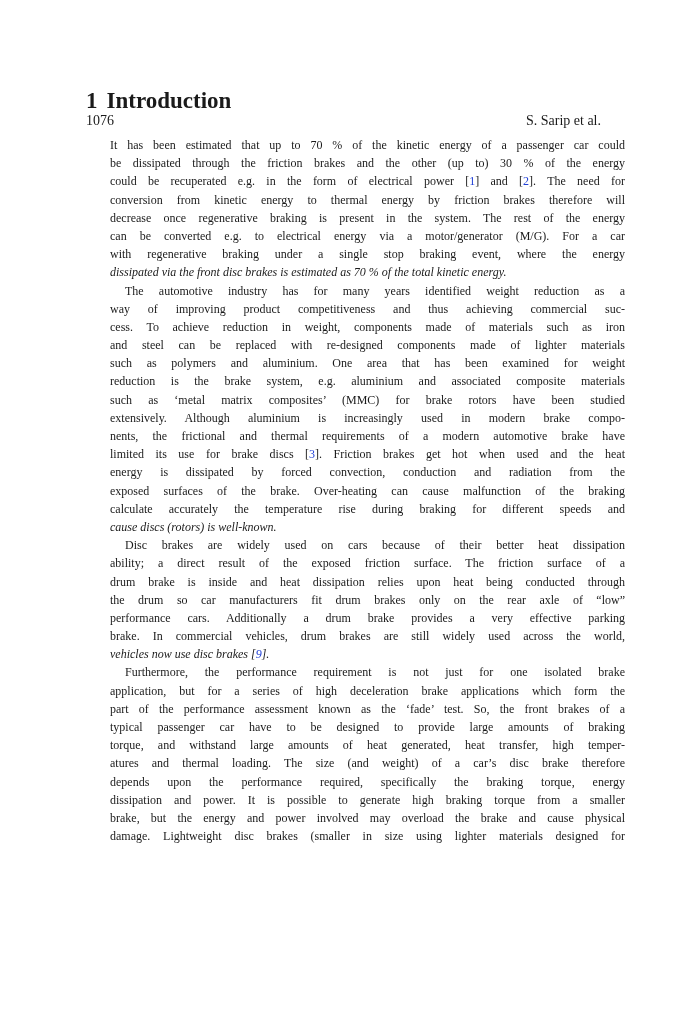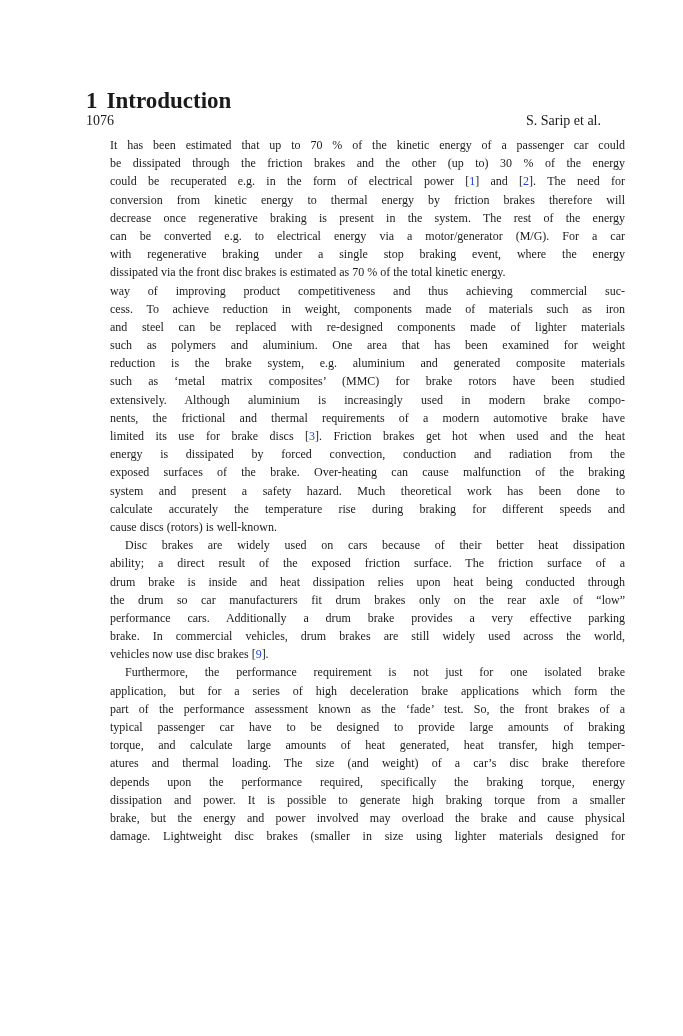--- a/index.html
+++ b/index.html
@@ -9,21 +9,21 @@
     .running-head { position: absolute; top: 69px; left: 0; width: 515px; height: 16px;
                     font-size: 14px; line-height: 16px; margin-top: 44px; }
     .running-head .pg { position: absolute; left: 0; top: 0; }
     .running-head .auth { position: absolute; right: 0; top: 0; }
     .section-title { position: absolute; top: 90px; left: 0; font-size: 23px; font-weight: bold;
                      line-height: 22px; white-space: nowrap; }
     .section-title .num { margin-right: 9px; }
     .body { position: absolute; top: 136px; left: 7px; width: 515px; font-size: 12px; margin-left: 17px; }
     .line { height: 18.2px; line-height: 18.2px; white-space: nowrap; overflow: visible;
             text-align: justify; text-align-last: justify; }
-    .line.last { text-align-last: left; }
+    .line.last { text-align-last: left; font-style: italic; }
     .line.indent { padding-left: 15px; }
     .ref { color: #1f3fd6; }
   </style>
 </head>
 <body>
 
 <div class="page">
   <div class="running-head">
     <span class="pg">1076</span>
     <span class="auth">S. Sarip et al.</span>
@@ -38,50 +38,50 @@
         <div class="line">It has been estimated that up to 70 % of the kinetic energy of a passenger car could</div>
         <div class="line">be dissipated through the friction brakes and the other (up to) 30 % of the energy</div>
         <div class="line">could be recuperated e.g. in the form of electrical power [<span class="ref">1</span>] and [<span class="ref">2</span>]. The need for</div>
         <div class="line">conversion from kinetic energy to thermal energy by friction brakes therefore will</div>
         <div class="line">decrease once regenerative braking is present in the system. The rest of the energy</div>
         <div class="line">can be converted e.g. to electrical energy via a motor/generator (M/G). For a car</div>
         <div class="line">with regenerative braking under a single stop braking event, where the energy</div>
         <div class="line last">dissipated via the front disc brakes is estimated as 70 % of the total kinetic energy.</div>
       </div>
       <div>
+        <div class="line indent">The automotive industry has for many years identified weight reduction as a</div>
         <div class="line">way of improving product competitiveness and thus achieving commercial suc-</div>
         <div class="line">cess. To achieve reduction in weight, components made of materials such as iron</div>
         <div class="line">and steel can be replaced with re-designed components made of lighter materials</div>
         <div class="line">such as polymers and aluminium. One area that has been examined for weight</div>
-        <div class="line">reduction is the brake system, e.g. aluminium and generated composite materials</div>
+        <div class="line">reduction is the brake system, e.g. aluminium and associated composite materials</div>
         <div class="line">such as ‘metal matrix composites’ (MMC) for brake rotors have been studied</div>
         <div class="line">extensively. Although aluminium is increasingly used in modern brake compo-</div>
         <div class="line">nents, the frictional and thermal requirements of a modern automotive brake have</div>
         <div class="line">limited its use for brake discs [<span class="ref">3</span>]. Friction brakes get hot when used and the heat</div>
         <div class="line">energy is dissipated by forced convection, conduction and radiation from the</div>
         <div class="line">exposed surfaces of the brake. Over-heating can cause malfunction of the braking</div>
-        <div class="line">system and present a safety hazard. Much theoretical work has been done to</div>
         <div class="line">calculate accurately the temperature rise during braking for different speeds and</div>
         <div class="line last">cause discs (rotors) is well-known.</div>
       </div>
       <div>
         <div class="line indent">Disc brakes are widely used on cars because of their better heat dissipation</div>
         <div class="line">ability; a direct result of the exposed friction surface. The friction surface of a</div>
         <div class="line">drum brake is inside and heat dissipation relies upon heat being conducted through</div>
         <div class="line">the drum so car manufacturers fit drum brakes only on the rear axle of “low”</div>
         <div class="line">performance cars. Additionally a drum brake provides a very effective parking</div>
         <div class="line">brake. In commercial vehicles, drum brakes are still widely used across the world,</div>
         <div class="line last">vehicles now use disc brakes [<span class="ref">9</span>].</div>
       </div>
       <div>
         <div class="line indent">Furthermore, the performance requirement is not just for one isolated brake</div>
         <div class="line">application, but for a series of high deceleration brake applications which form the</div>
         <div class="line">part of the performance assessment known as the ‘fade’ test. So, the front brakes of a</div>
         <div class="line">typical passenger car have to be designed to provide large amounts of braking</div>
-        <div class="line">torque, and calculate large amounts of heat generated, heat transfer, high temper-</div>
+        <div class="line">torque, and withstand large amounts of heat generated, heat transfer, high temper-</div>
         <div class="line">atures and thermal loading. The size (and weight) of a car’s disc brake therefore</div>
         <div class="line">depends upon the performance required, specifically the braking torque, energy</div>
         <div class="line">dissipation and power. It is possible to generate high braking torque from a smaller</div>
         <div class="line">brake, but the energy and power involved may overload the brake and cause physical</div>
         <div class="line">damage. Lightweight disc brakes (smaller in size using lighter materials designed for</div>
       </div>
     </div>
 </div>
 
 </body></html>

